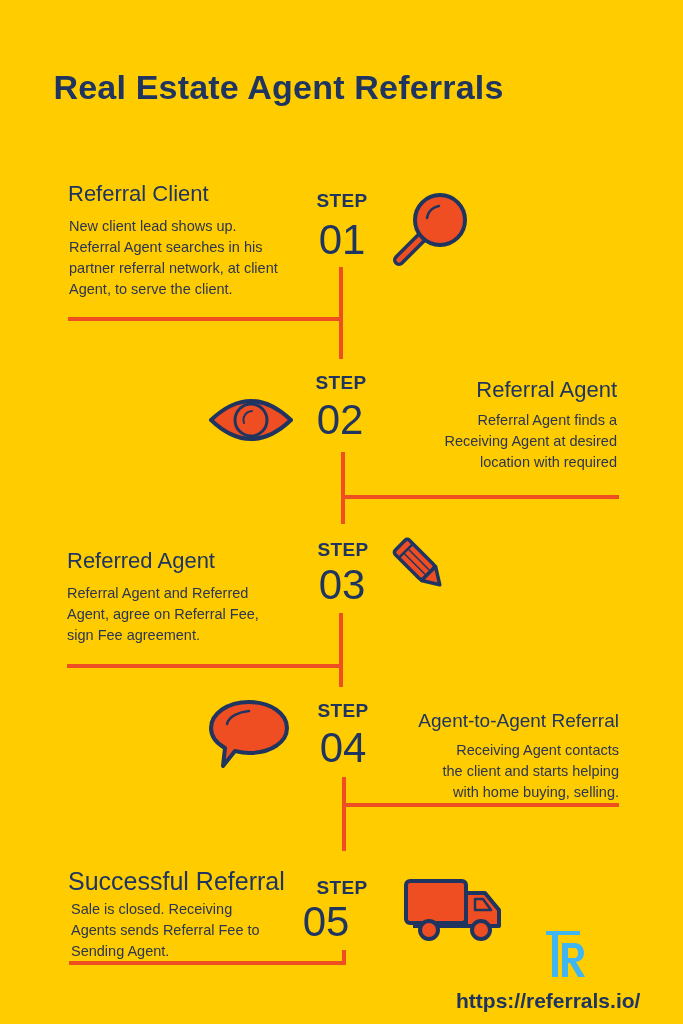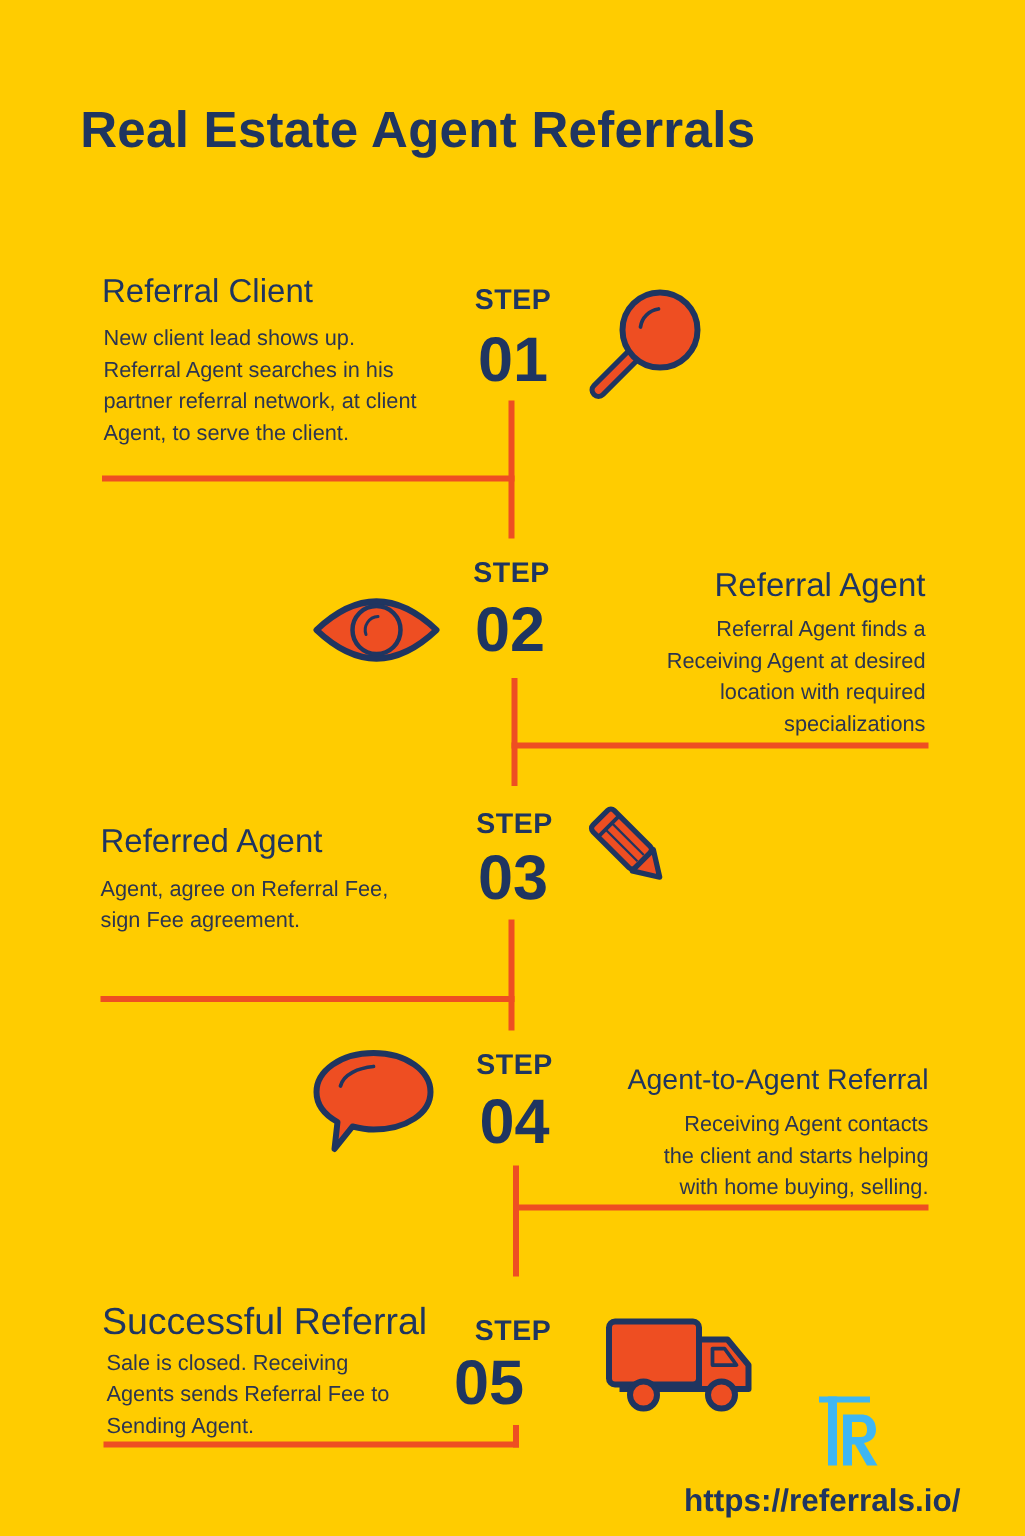--- a/index.html
+++ b/index.html
@@ -13,21 +13,21 @@
   .abs { position: absolute; }
   .title {
     left: 0; top: 68px; width: 557px; text-align: center;
     font-size: 34px; font-weight: bold; color: #1F3560; letter-spacing: 0.2px;
   }
   .step-label {
     font-weight: bold; font-size: 19px; color: #1F3560; letter-spacing: 0.3px;
     width: 60px; text-align: center;
   }
   .step-num {
-    font-weight: bold; font-size: 42px; color: #1F3560; line-height: 1;
+    font-weight: normal; font-size: 42px; color: #1F3560; line-height: 1;
     width: 70px; text-align: center;
   }
   .heading {
     font-size: 22px; color: #1F3560; white-space: nowrap; line-height: 1.1;
   }
   .heading.small { font-size: 19px; }
   .desc {
     font-size: 14.5px; color: #2C3550; line-height: 21px; white-space: nowrap;
   }
   .right { text-align: right; }
@@ -65,27 +65,27 @@
 <svg class="icon" style="left:206px; top:390px;" width="90" height="60" viewBox="0 0 90 60">
   <path d="M5 30 Q45 -8 85 30 Q45 68 5 30 Z" fill="#EE4E22" stroke="#1F3560" stroke-width="4" stroke-linejoin="round"></path>
   <circle cx="45" cy="30" r="16" fill="#EE4E22" stroke="#1F3560" stroke-width="3"></circle>
   <path d="M38 33 A9 9 0 0 1 46 21" fill="none" stroke="#1F3560" stroke-width="2" stroke-linecap="round"></path>
 </svg>
 <div class="abs heading right" style="right:66px; top:378px;margin-left:36px;">Referral Agent</div>
 <div class="abs desc right" style="right:66px; top:410px;">
   <div>Referral Agent finds a</div>
   <div>Receiving Agent at desired</div>
   <div>location with required</div>
-  <div>specializations</div>
 </div>
 <div class="line" style="left:341px; top:452px; width:4px; height:72px;"></div>
 <div class="line" style="left:341px; top:495px; width:278px; height:4px;"></div>
 
 <div class="abs heading" style="left:67px; top:549px;">Referred Agent</div>
 <div class="abs desc" style="left:67px; top:583px;">
+  <div>Referral Agent and Referred</div>
   <div>Agent, agree on Referral Fee,</div>
   <div>sign Fee agreement.</div>
 </div>
 <div class="abs step-label" style="left:313px; top:539px;">STEP</div>
 <div class="abs step-num" style="left:307px; top:564px;">03</div>
 <svg class="icon" style="left:390px; top:535px;" width="60" height="60" viewBox="0 0 60 60">
   <g transform="rotate(-45 30 30)">
     <rect x="20" y="2" width="20" height="40" rx="3" fill="#EE4E22" stroke="#1F3560" stroke-width="3.5"></rect>
     <line x1="27" y1="10" x2="27" y2="40" stroke="#1F3560" stroke-width="1.5"></line>
     <line x1="33" y1="10" x2="33" y2="40" stroke="#1F3560" stroke-width="1.5"></line>

